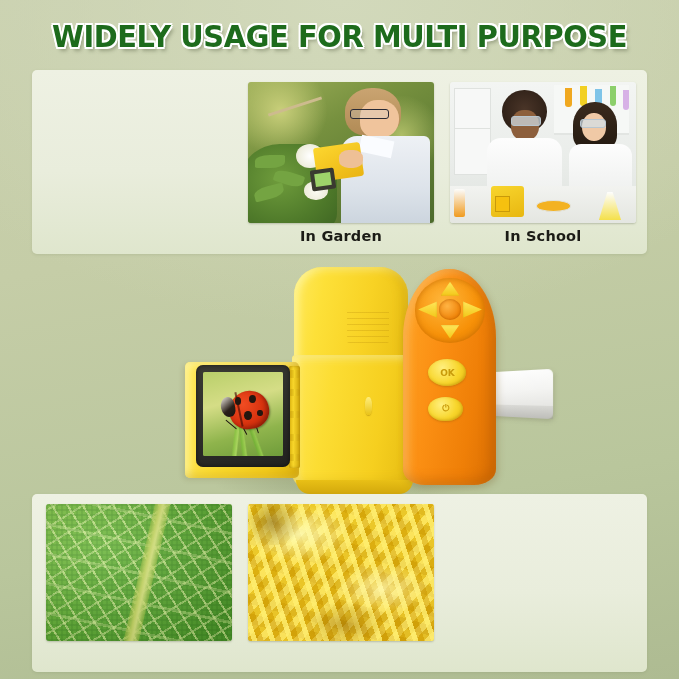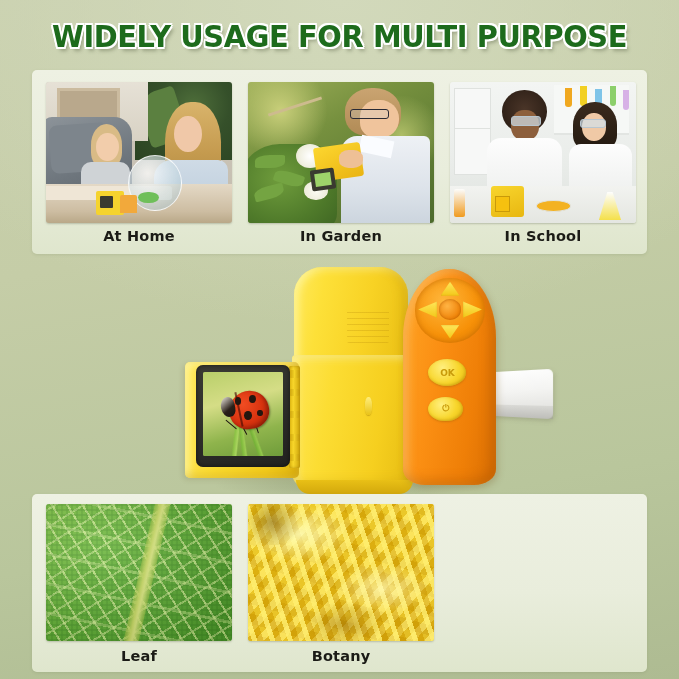--- a/index.html
+++ b/index.html
@@ -354,43 +354,20 @@
 </style>
 </head>
 <body>
 
 <div id="page">
 
   <div class="title">WIDELY USAGE FOR MULTI PURPOSE</div>
 
   <div class="panel" id="panel-top">
 
-    <div class="cell" style="left:14px;width:186px;">
-      <div class="photo ph-home">
-        <div class="inner">
-          <div class="home-plant"></div>
-          <div class="home-wall"></div>
-          <div class="home-shelf"></div>
-          <div class="home-sofa"></div>
-          <div class="home-cushion"></div>
-          <div class="home-mom-hair"></div>
-          <div class="home-mom-face"></div>
-          <div class="home-mom-top"></div>
-          <div class="home-girl-hair"></div>
-          <div class="home-girl-face"></div>
-          <div class="home-girl-top"></div>
-          <div class="home-table"></div>
-          <div class="home-tabletop"></div>
-          <div class="home-bowl"></div>
-          <div class="home-device"></div>
-          <div class="home-device2"></div>
-        </div>
-      </div>
-      <div class="caption">At Home</div>
-    </div>
 
     <div class="cell" style="left:216px;width:186px;">
       <div class="photo ph-garden">
         <div class="inner">
           <div class="g-blur1"></div>
           <div class="g-blur2"></div>
           <div class="g-branch"></div>
           <div class="g-bush"></div>
           <div class="g-leaf" style="left:4%;top:52%;"></div>
           <div class="g-leaf" style="left:14%;top:64%;transform:rotate(18deg);"></div>
@@ -497,29 +474,27 @@
 
     <div class="cell" style="left:14px;width:186px;">
       <div class="photo ph-leaf">
         <div class="inner">
           <div class="leaf-net"></div>
           <div class="leaf-cells"></div>
           <div class="leaf-vein-main"></div>
           <div class="leaf-shade"></div>
         </div>
       </div>
-      <div class="caption">Leaf</div>
     </div>
 
     <div class="cell" style="left:216px;width:186px;">
       <div class="photo ph-botany">
         <div class="inner">
           <div class="bot-petals"></div>
           <div class="bot-hi"></div>
           <div class="bot-dark"></div>
         </div>
       </div>
-      <div class="caption">Botany</div>
     </div>
 
   </div>
 
 </div>
 
 </body></html>

